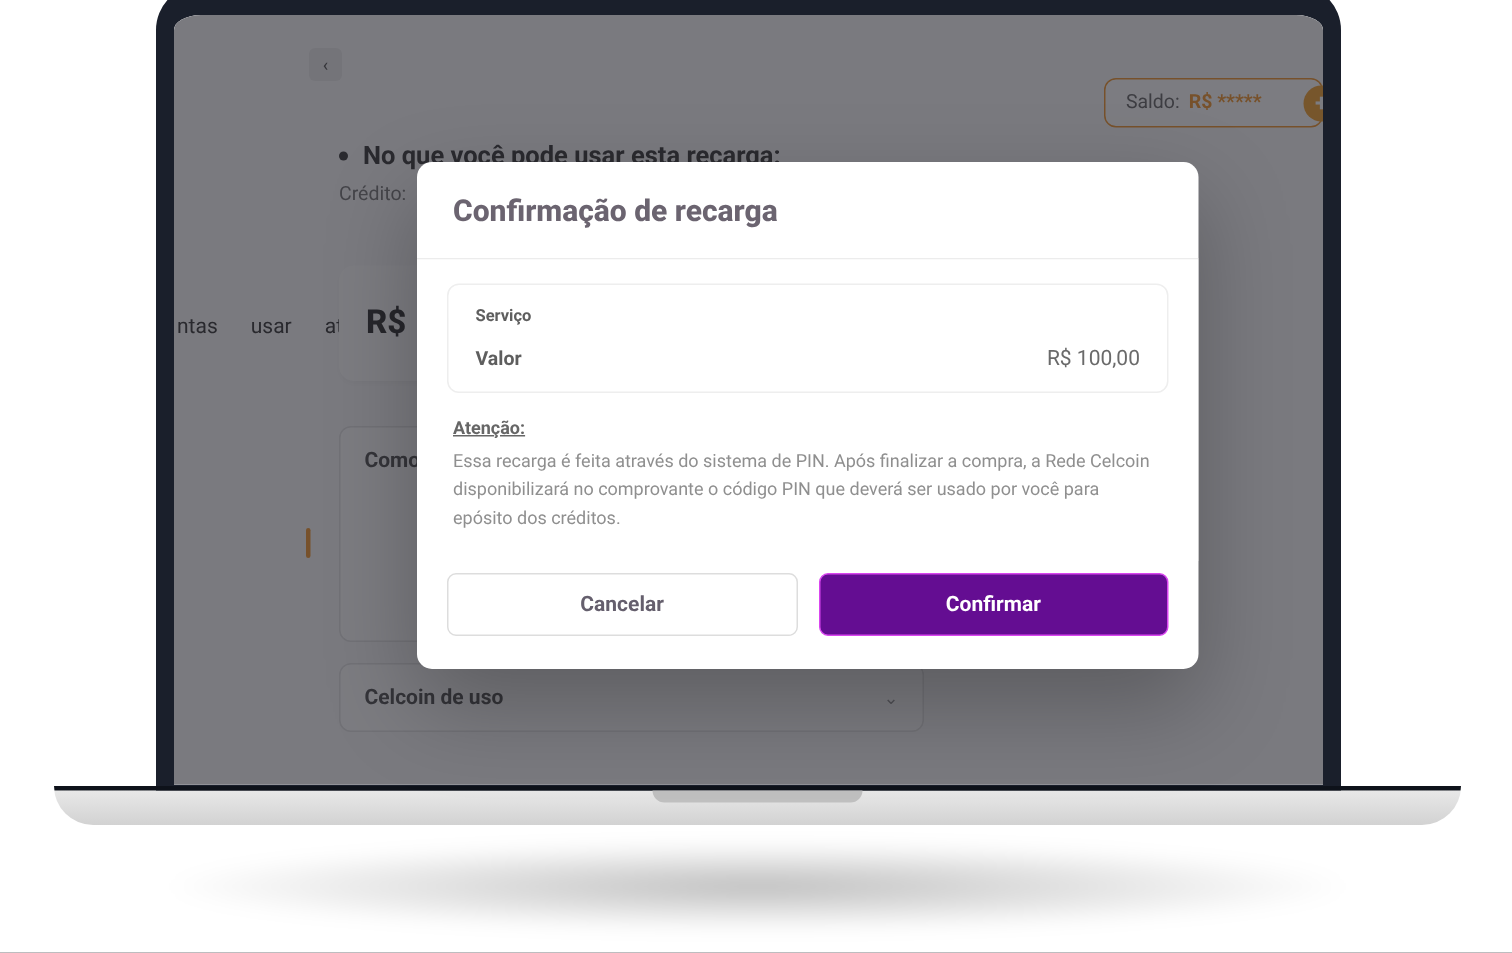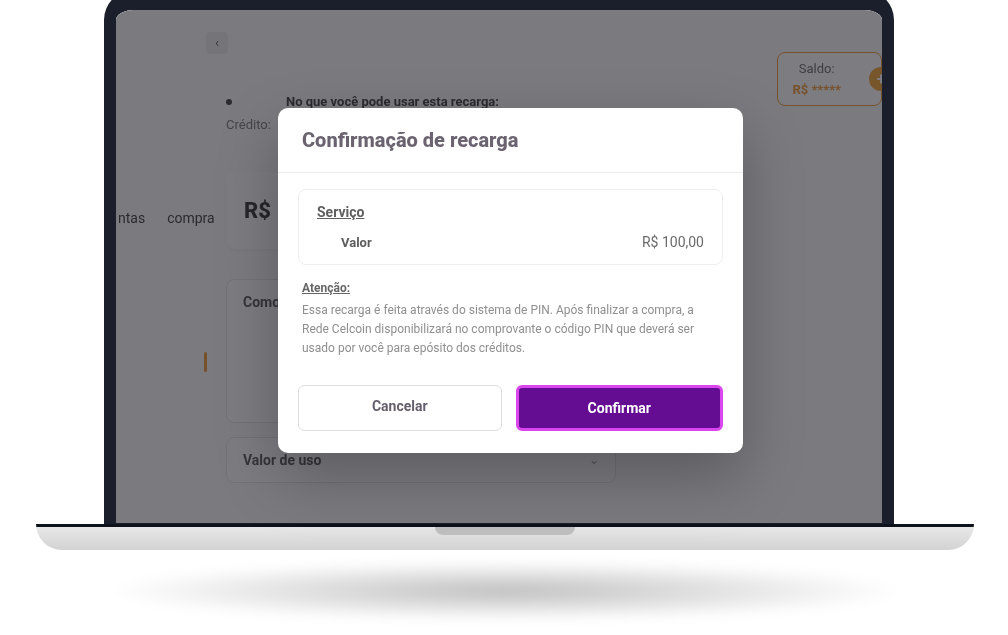--- a/index.html
+++ b/index.html
@@ -34,21 +34,20 @@
     display:flex; align-items:center; justify-content:center;
     color:#555; font-size:12px;
     cursor:pointer;
   }
   .saldo-pill {
     position: absolute; right: 0; top: 42px;
     border:1px solid #f39a33; border-radius:8px;
     padding:8px 40px 8px 14px;
     display:flex; align-items:center; gap:6px;
     background:#fff;
-    flex-direction:column;
   }
   .saldo-label { color:#6a6a6a; font-size:13px; }
   .saldo-value { color:#f39a33; font-weight:700; font-size:13px; }
   .add-circle {
     position:absolute; right:-12px; top:50%; transform:translateY(-50%);
     width:24px; height:24px; border-radius:50%;
     background:#f3a436; color:#fff;
     display:flex; align-items:center; justify-content:center;
     font-size:16px; font-weight:700;
   }
@@ -56,21 +55,21 @@
     position:absolute; left:0; top:200px;
     display:flex; gap:20px;
     color:#3a3a3a; font-size:14px;
   }
   .sidebar div { padding-left:2px; }
   .content {
     position:absolute; left:110px; top:84px; right:20px;
   }
   .bullet-row { display:flex; gap:10px; align-items:center; margin-bottom:8px; }
   .dot { width:6px; height:6px; border-radius:50%; background:#3c3c3c; }
-  .heading { color:#3c3c3c; font-weight:700; font-size:13px;margin-left:44px; }
+  .heading { color:#3c3c3c; font-weight:700; font-size:17px; }
   .subtext { color:#7a7a7a; font-size:13px; }
   .price-card {
     margin-top:40px;
     background:#ffffff;
     border-radius:10px;
     padding:26px 18px;
     width:260px;
     box-shadow: 0 2px 6px rgba(0,0,0,0.04);
   }
   .big-price { font-weight:800; color:#333; font-size:22px; }
@@ -90,21 +89,21 @@
     position:absolute; left:88px; top:342px;
     width:3px; height:20px; background:#f39a33; border-radius:2px;
   }
   .overlay {
     position:absolute; inset:0;
     background: rgba(30,30,38,0.58);
   }
   .modal {
     position:fixed;
     left:278px; top:108px;
-    width:465px;
+    width:521px;
     background:#fff; border-radius:10px;
     box-shadow:0 24px 60px rgba(0,0,0,0.25);
     overflow:hidden;
     z-index: 5;
   }
   .modal-header {
     padding:20px 24px 20px;
     border-bottom:1px solid #ececec;
   }
   .modal-title {
@@ -112,36 +111,36 @@
   }
   .modal-body {
     padding:16px 20px 4px;
     background:#fff;
   }
   .card {
     border:1px solid #eee; border-radius:8px;
     padding:14px 18px;
     margin-bottom:4px;
   }
-  .serv-label { color:#5e5e5e; font-weight:700; font-size:14px; margin-bottom:14px;text-decoration:underline; }
+  .serv-label { color:#5e5e5e; font-weight:700; font-size:11px; margin-bottom:14px; }
   .val-row { display:flex; justify-content:space-between; align-items:center; }
-  .val-label { color:#5e5e5e; font-weight:700; font-size:13px;margin-left:24px; }
+  .val-label { color:#5e5e5e; font-weight:700; font-size:13px; }
   .val-amount { color:#6a6a6a; font-size:14px; }
   .att-label { color:#666; font-weight:700; font-size:12px; padding:12px 4px 2px;text-decoration:underline; }
   .att-text { color:#8f8f8f; font-size:12px; line-height:1.6; padding:4px 4px 14px; }
   .modal-footer {
     display:flex; gap:14px; padding:8px 20px 22px;
   }
   .btn {
     flex:1; padding:12px 0; border-radius:6px;
     font-weight:700; font-size:14px; cursor:pointer;
     user-select:none; text-align:center;
   }
   .btn-cancel { border:1px solid #ddd; color:#655f6d; background:#fff; }
-  .btn-confirm { background:#640d92; color:#fff; border:3px solid #d946ef; }
+  .btn-confirm { background:#640d92; color:#fff; border:1px solid #d946ef; }
   .base {
     position:absolute; left:36px; top:524px;
     width:938px; height:26px;
     background:linear-gradient(#e8e8e8,#d2d2d2);
     border-bottom-left-radius:28px;
     border-bottom-right-radius:28px;
     border-top:3px solid #0e121a;
   }
   .notch {
     position:absolute; left:50%; top:0; transform:translateX(-50%);
@@ -172,21 +171,21 @@
         <span class="saldo-label">Saldo:</span>
         <span class="saldo-value">R$ *****</span>
         <div class="add-circle">
           <span>+</span>
         </div>
       </div>
     </div>
 
     <div class="sidebar">
       <div>ntas</div>
-      <div>compra</div>
+      <div>usar</div>
       <div>ativação</div>
       <div style="margin-top:140px;margin-left:28px;">us</div>
     </div>
 
     <div class="accent-bar"></div>
 
     <div class="content">
       <div class="bullet-row">
         <div class="dot"></div>
         <div class="heading">No que você pode usar esta recarga:</div>
@@ -197,21 +196,21 @@
         <span class="big-price">R$</span>
       </div>
 
       <div class="box">
         <div class="box-title">Como</div>
         <div style="height:90px"></div>
       </div>
 
       <div class="box" style="margin-top:14px;">
         <div class="terms-row">
-          <div class="box-title" style="margin:0;">Valor de uso</div>
+          <div class="box-title" style="margin:0;">Celcoin de uso</div>
           <div class="chev">⌄</div>
         </div>
       </div>
     </div>
 
     <div class="overlay"></div>
   </div>
 </div>
 
 <div class="modal">

